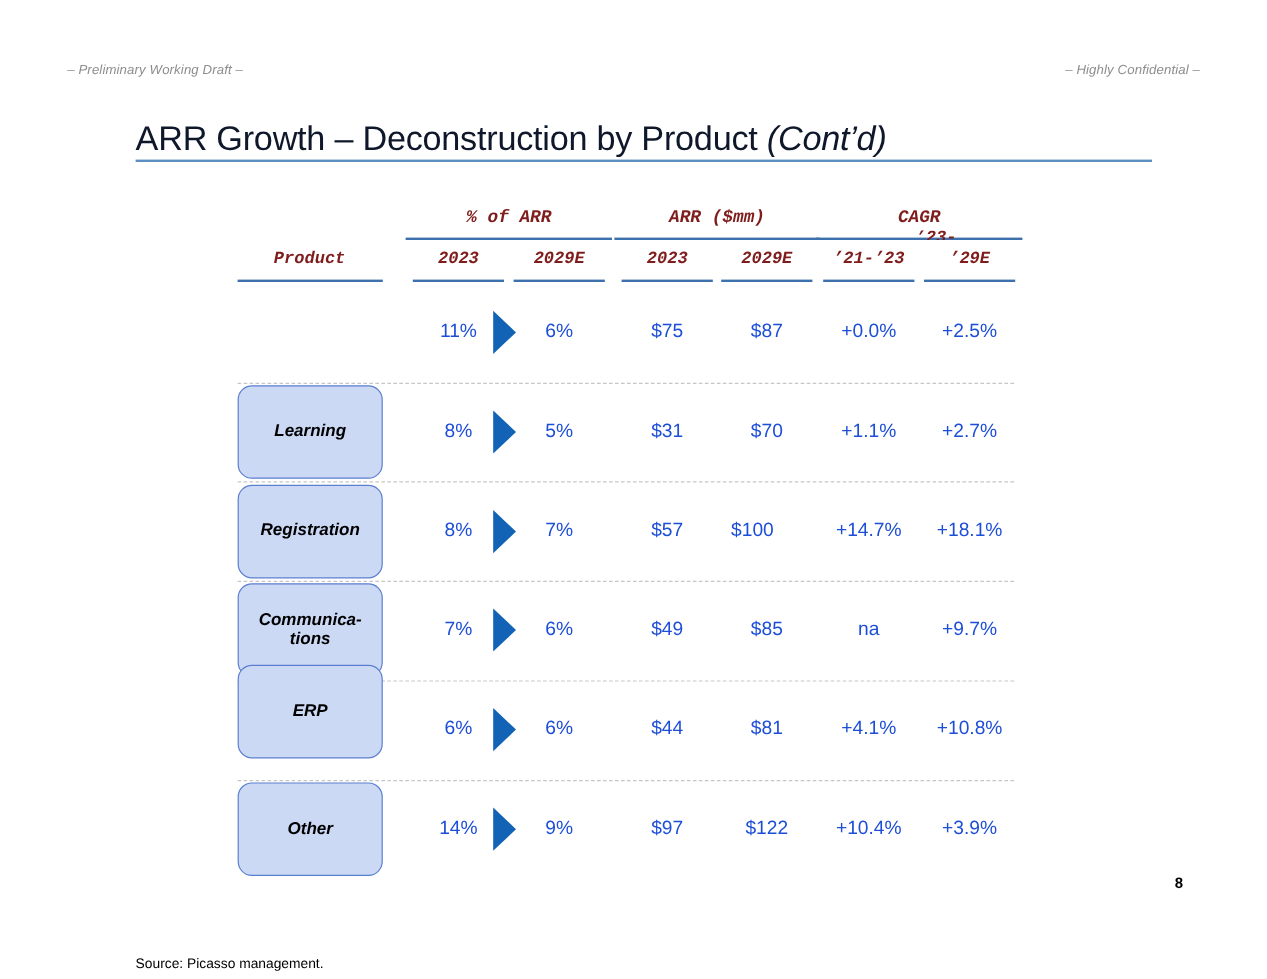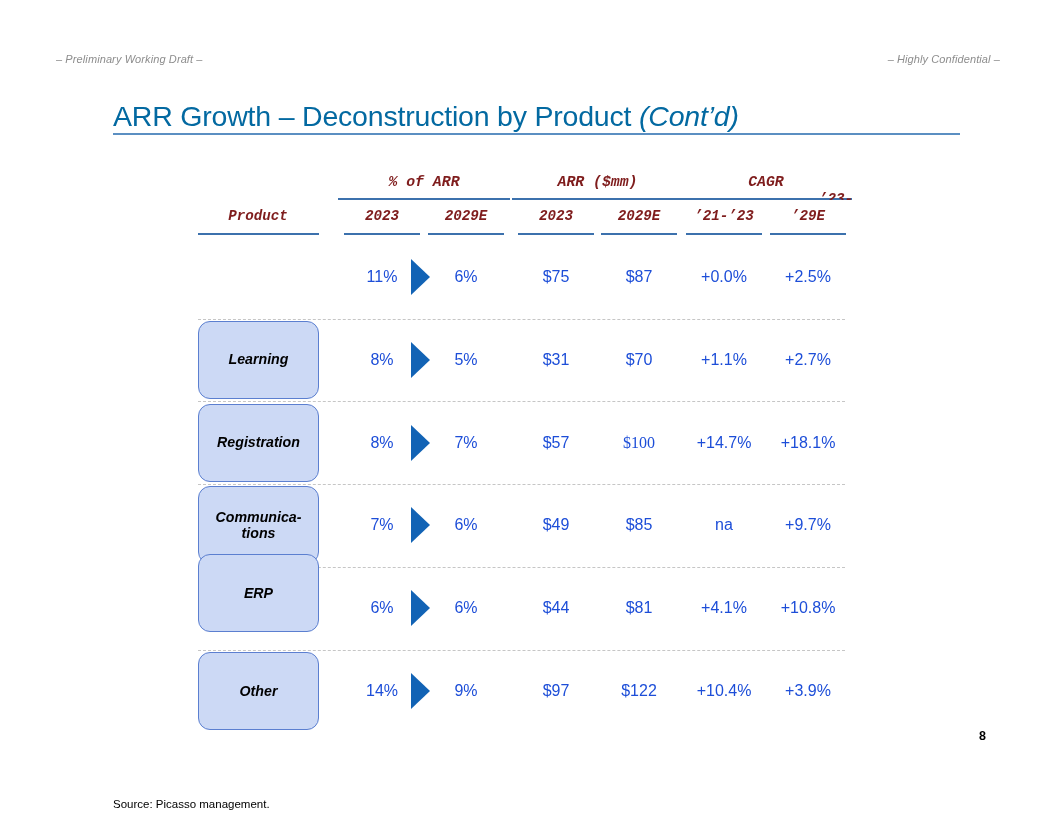--- a/index.html
+++ b/index.html
@@ -34,21 +34,21 @@
   .running.right { right: 56px; }
 
   
   #title {
     position: absolute;
     left: 113px;
     top: 100px;
     font-family: "Liberation Sans", sans-serif;
     font-size: 28.5px;
     font-weight: 400;
-    color: #0369a1;
+    color: #0f172a;
     letter-spacing: -0.2px;
     white-space: nowrap;
   }
   #title .cont {
     font-style: italic;
   }
   #title-rule {
     position: absolute;
     left: 113px;
     top: 133px;
@@ -186,21 +186,21 @@
       <div class="col-label subhdr" style="left: 337px; width: 90px;">2023</div>
       <div class="rule" style="left: 344px; width: 76px; top: 233px;"></div>
       <div class="col-label subhdr" style="left: 421px; width: 90px;">2029E</div>
       <div class="rule" style="left: 428px; width: 76px; top: 233px;"></div>
       <div class="col-label subhdr" style="left: 511px; width: 90px;">2023</div>
       <div class="rule" style="left: 518px; width: 76px; top: 233px;"></div>
       <div class="col-label subhdr" style="left: 594px; width: 90px;">2029E</div>
       <div class="rule" style="left: 601px; width: 76px; top: 233px;"></div>
       <div class="col-label subhdr" style="left: 679px; width: 90px;">’21-’23</div>
       <div class="rule" style="left: 686px; width: 76px; top: 233px;"></div>
-      <div class="col-label subhdr" style="left: 763px; width: 90px; position: absolute;"><span style="position: absolute; left: 0px; width: 90px; text-align: right; top: -16px; overflow: hidden; height: 8px; line-height: 14px; display: block;">’23-</span><span>’29E</span></div>
+      <div class="col-label subhdr" style="left: 763px; width: 90px; position: absolute;"><span style="position: absolute; left: 0px; width: 90px; text-align: left; top: -16px; overflow: hidden; height: 8px; line-height: 14px; display: block;">’23-</span><span>’29E</span></div>
       <div class="rule" style="left: 770px; width: 76px; top: 233px;"></div>
       <div class="arrow" style="left: 411px; top: 277px;"></div>
       <div class="cell" style="left: 327px; width: 110px; top: 277px;">11%</div>
       <div class="cell" style="left: 411px; width: 110px; top: 277px;">6%</div>
       <div class="cell" style="left: 501px; width: 110px; top: 277px;">$75</div>
       <div class="cell" style="left: 584px; width: 110px; top: 277px;">$87</div>
       <div class="cell" style="left: 669px; width: 110px; top: 277px;">+0.0%</div>
       <div class="cell" style="left: 753px; width: 110px; top: 277px;">+2.5%</div>
       <div class="dashsep" style="top: 318.5px;"></div>
       <div class="prod-box" style="top: 320.8px;">
@@ -214,21 +214,21 @@
       <div class="cell" style="left: 669px; width: 110px; top: 359.8px;">+1.1%</div>
       <div class="cell" style="left: 753px; width: 110px; top: 359.8px;">+2.7%</div>
       <div class="dashsep" style="top: 401.3px;"></div>
       <div class="prod-box" style="top: 403.6px;">
         <div class="lbl"><span>Registration</span></div>
       </div>
       <div class="arrow" style="left: 411px; top: 442.6px;"></div>
       <div class="cell" style="left: 327px; width: 110px; top: 442.6px;">8%</div>
       <div class="cell" style="left: 411px; width: 110px; top: 442.6px;">7%</div>
       <div class="cell" style="left: 501px; width: 110px; top: 442.6px;">$57</div>
-      <div class="cell" style="left: 584px; width: 110px; top: 442.6px; font-family: Liberation Serif, serif;">$100</div>
+      <div class="cell" style="left: 572px; width: 110px; top: 442.6px;">$100</div>
       <div class="cell" style="left: 669px; width: 110px; top: 442.6px;">+14.7%</div>
       <div class="cell" style="left: 753px; width: 110px; top: 442.6px;">+18.1%</div>
       <div class="dashsep" style="top: 484.1px;"></div>
       <div class="prod-box" style="top: 486.4px;">
         <div class="lbl"><span>Communica-</span><br><span>tions</span></div>
       </div>
       <div class="arrow" style="left: 411px; top: 525.4px;"></div>
       <div class="cell" style="left: 327px; width: 110px; top: 525.4px;">7%</div>
       <div class="cell" style="left: 411px; width: 110px; top: 525.4px;">6%</div>
       <div class="cell" style="left: 501px; width: 110px; top: 525.4px;">$49</div>

